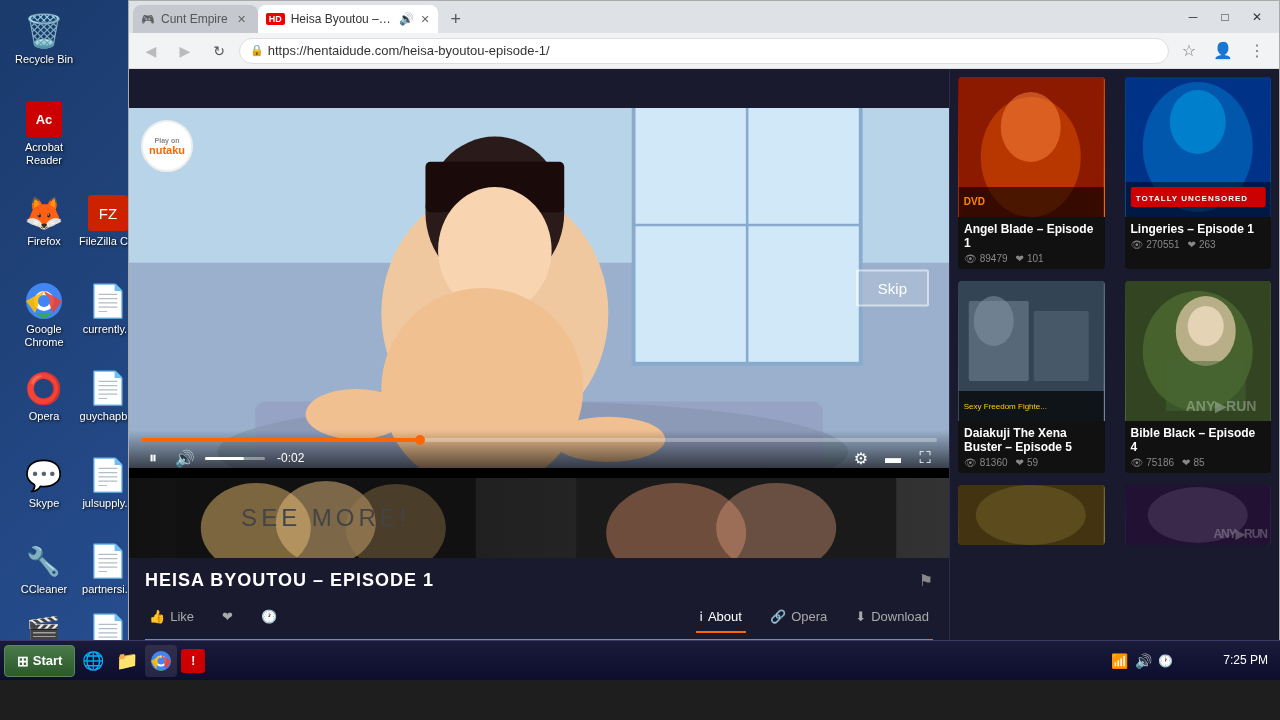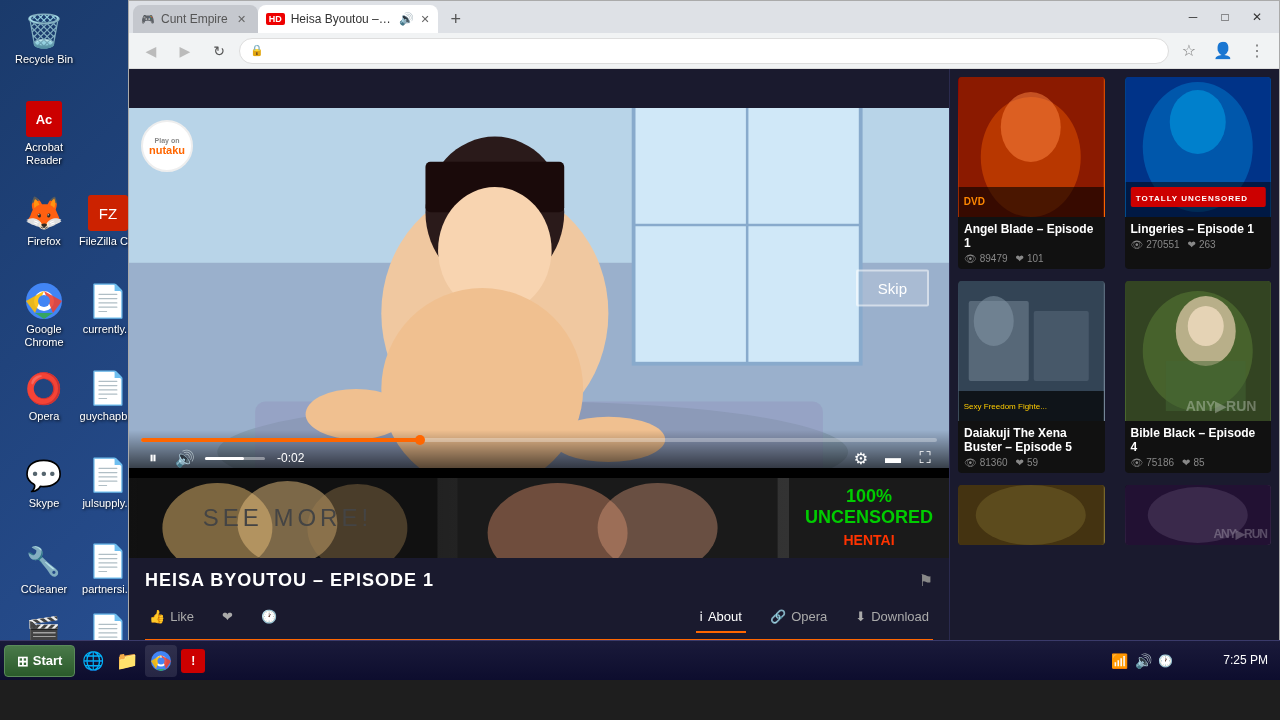--- a/index.html
+++ b/index.html
@@ -234,20 +234,21 @@
         <div class="win-btn close">✕</div>
       </div>
     </div>
 
     <div class="address-bar">
       <div class="nav-btn disabled">◀</div>
       <div class="nav-btn disabled">▶</div>
       <div class="nav-btn">↻</div>
       <div class="url-bar">
         <span class="url-lock">🔒</span>
+        <span>https://hentaidude.com/heisa-byoutou-episode-1/</span>
       </div>
       <div class="bookmark-btn">☆</div>
       <div class="profile-btn">👤</div>
       <div class="menu-btn">⋮</div>
     </div>
 
     <div class="browser-content">
 
       <div class="video-section">
 
@@ -325,23 +326,20 @@
               </div>
               <div style="height:80px;width:52%;background:linear-gradient(90deg,#222,#333);display:flex;align-items:center;justify-content:center;overflow:hidden;position:relative;">
                 <svg width="100%" height="80" viewBox="0 0 320 80" xmlns="http://www.w3.org/2000/svg">
                   <rect width="320" height="80" fill="#1a1a1a"></rect>
                   <ellipse cx="100" cy="55" rx="70" ry="50" fill="#c48060" opacity="0.5"></ellipse>
                   <ellipse cx="200" cy="50" rx="60" ry="45" fill="#e0a080" opacity="0.4"></ellipse>
                 </svg>
               </div>
             </div>
           </div>
-          <div class="banner-right">
-            <div class="uncensored-text">100%<br>UNCENSORED<br><span style="color:#ff3300;font-size:14px;">HENTAI</span></div>
-          </div>
         </div>
 
         <div class="video-info">
           <div class="video-title-row">
             <div class="video-title">HEISA BYOUTOU – EPISODE 1</div>
             <div class="flag-btn">⚑</div>
           </div>
 
           <div class="video-actions">
             <div class="action-btn">

